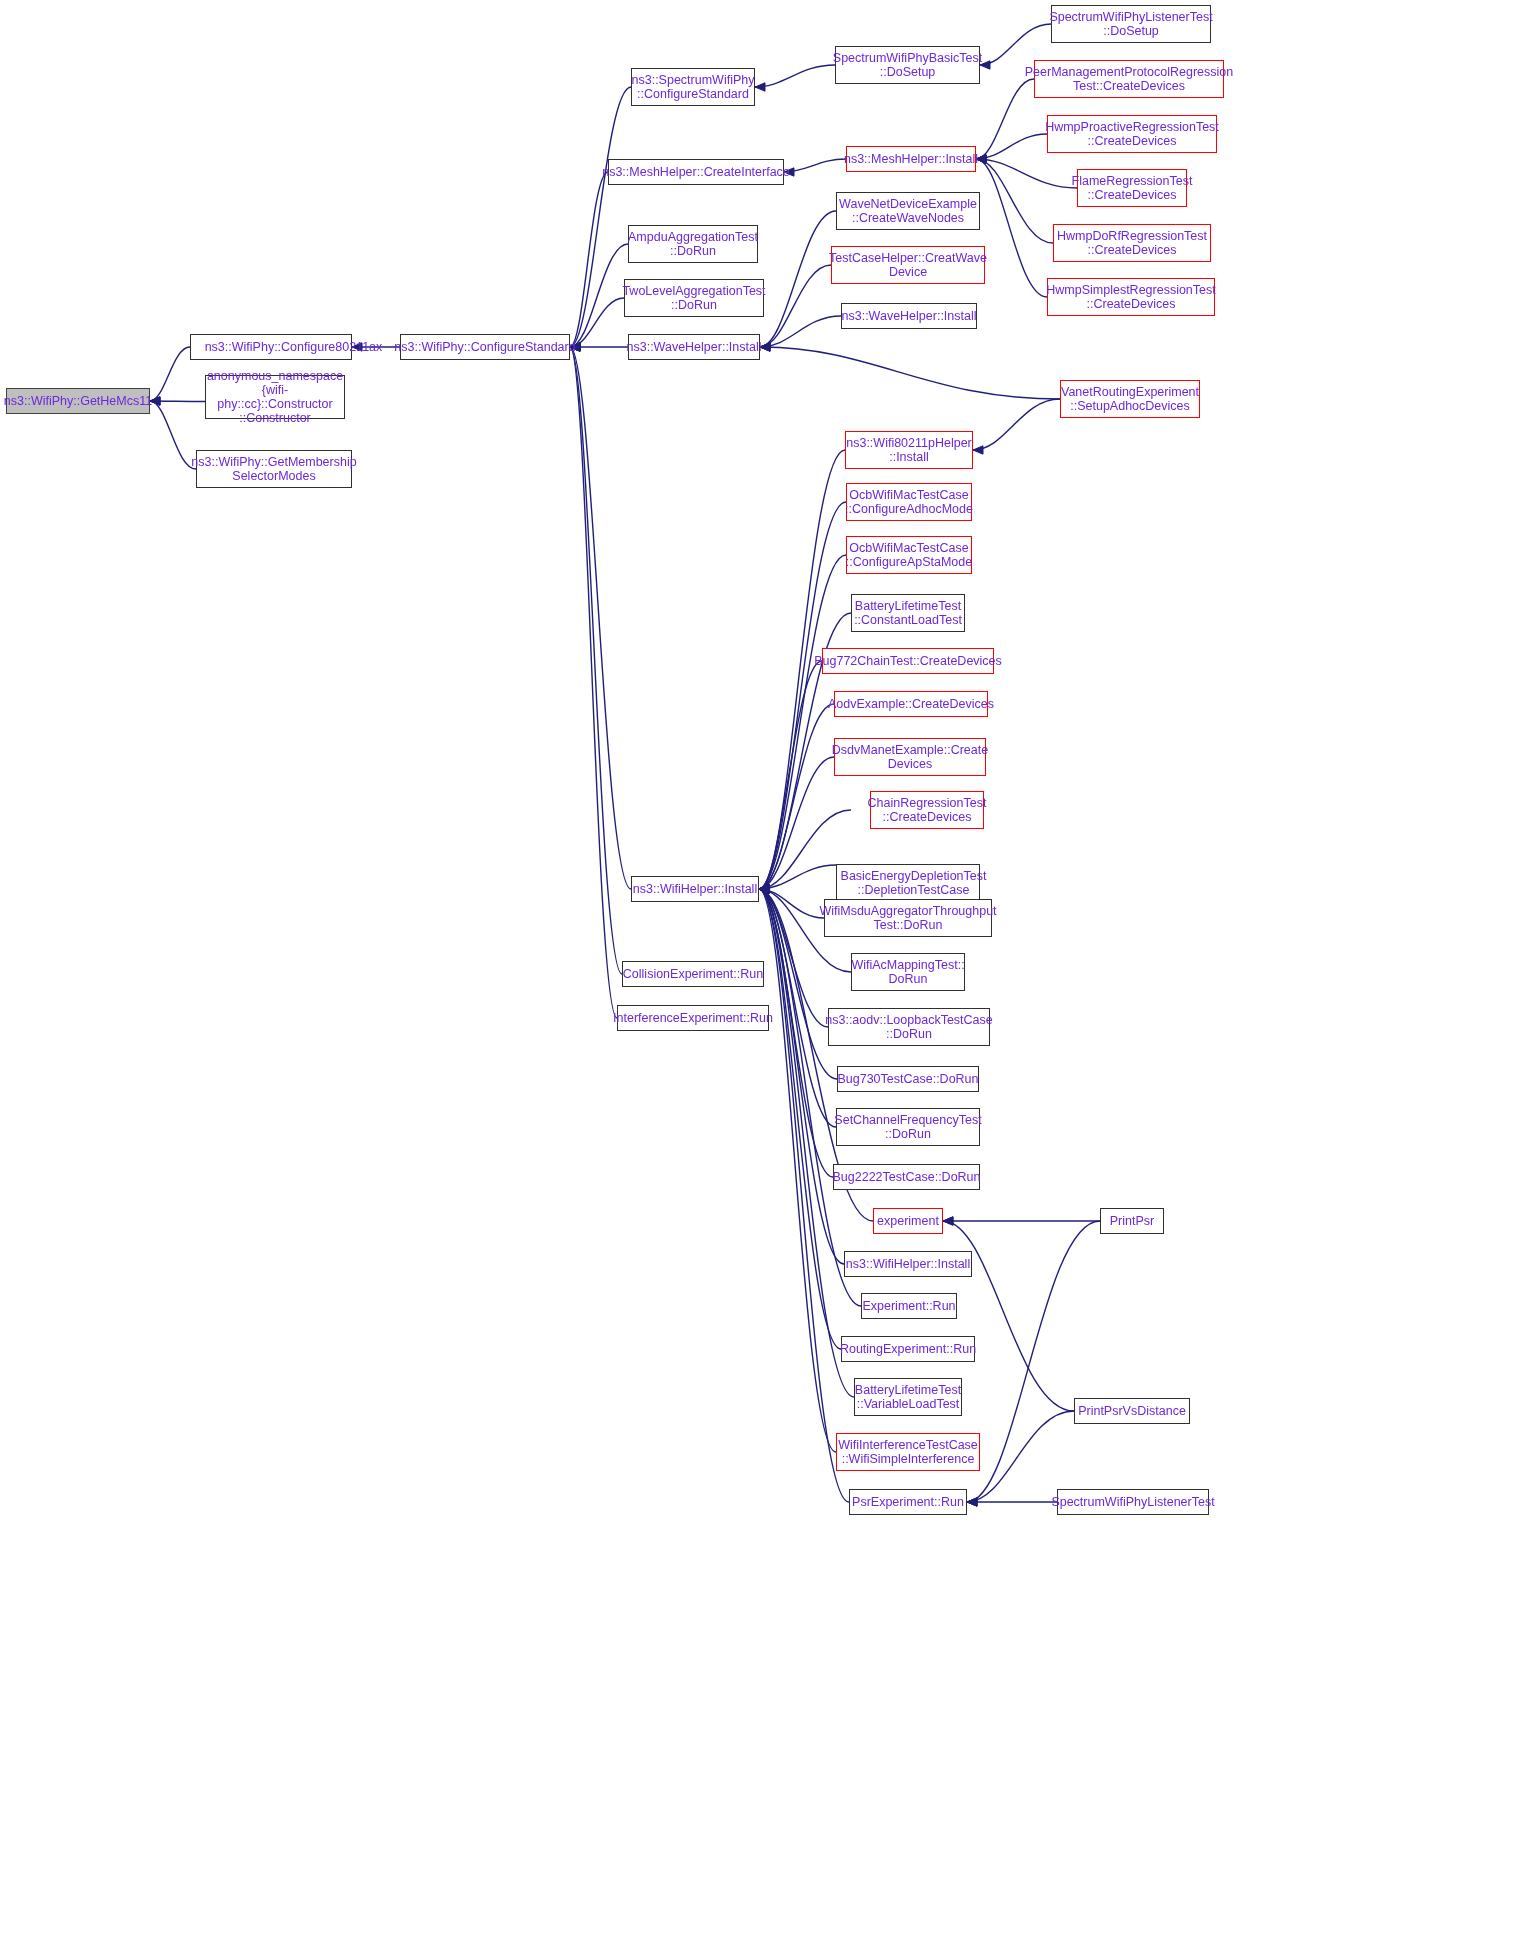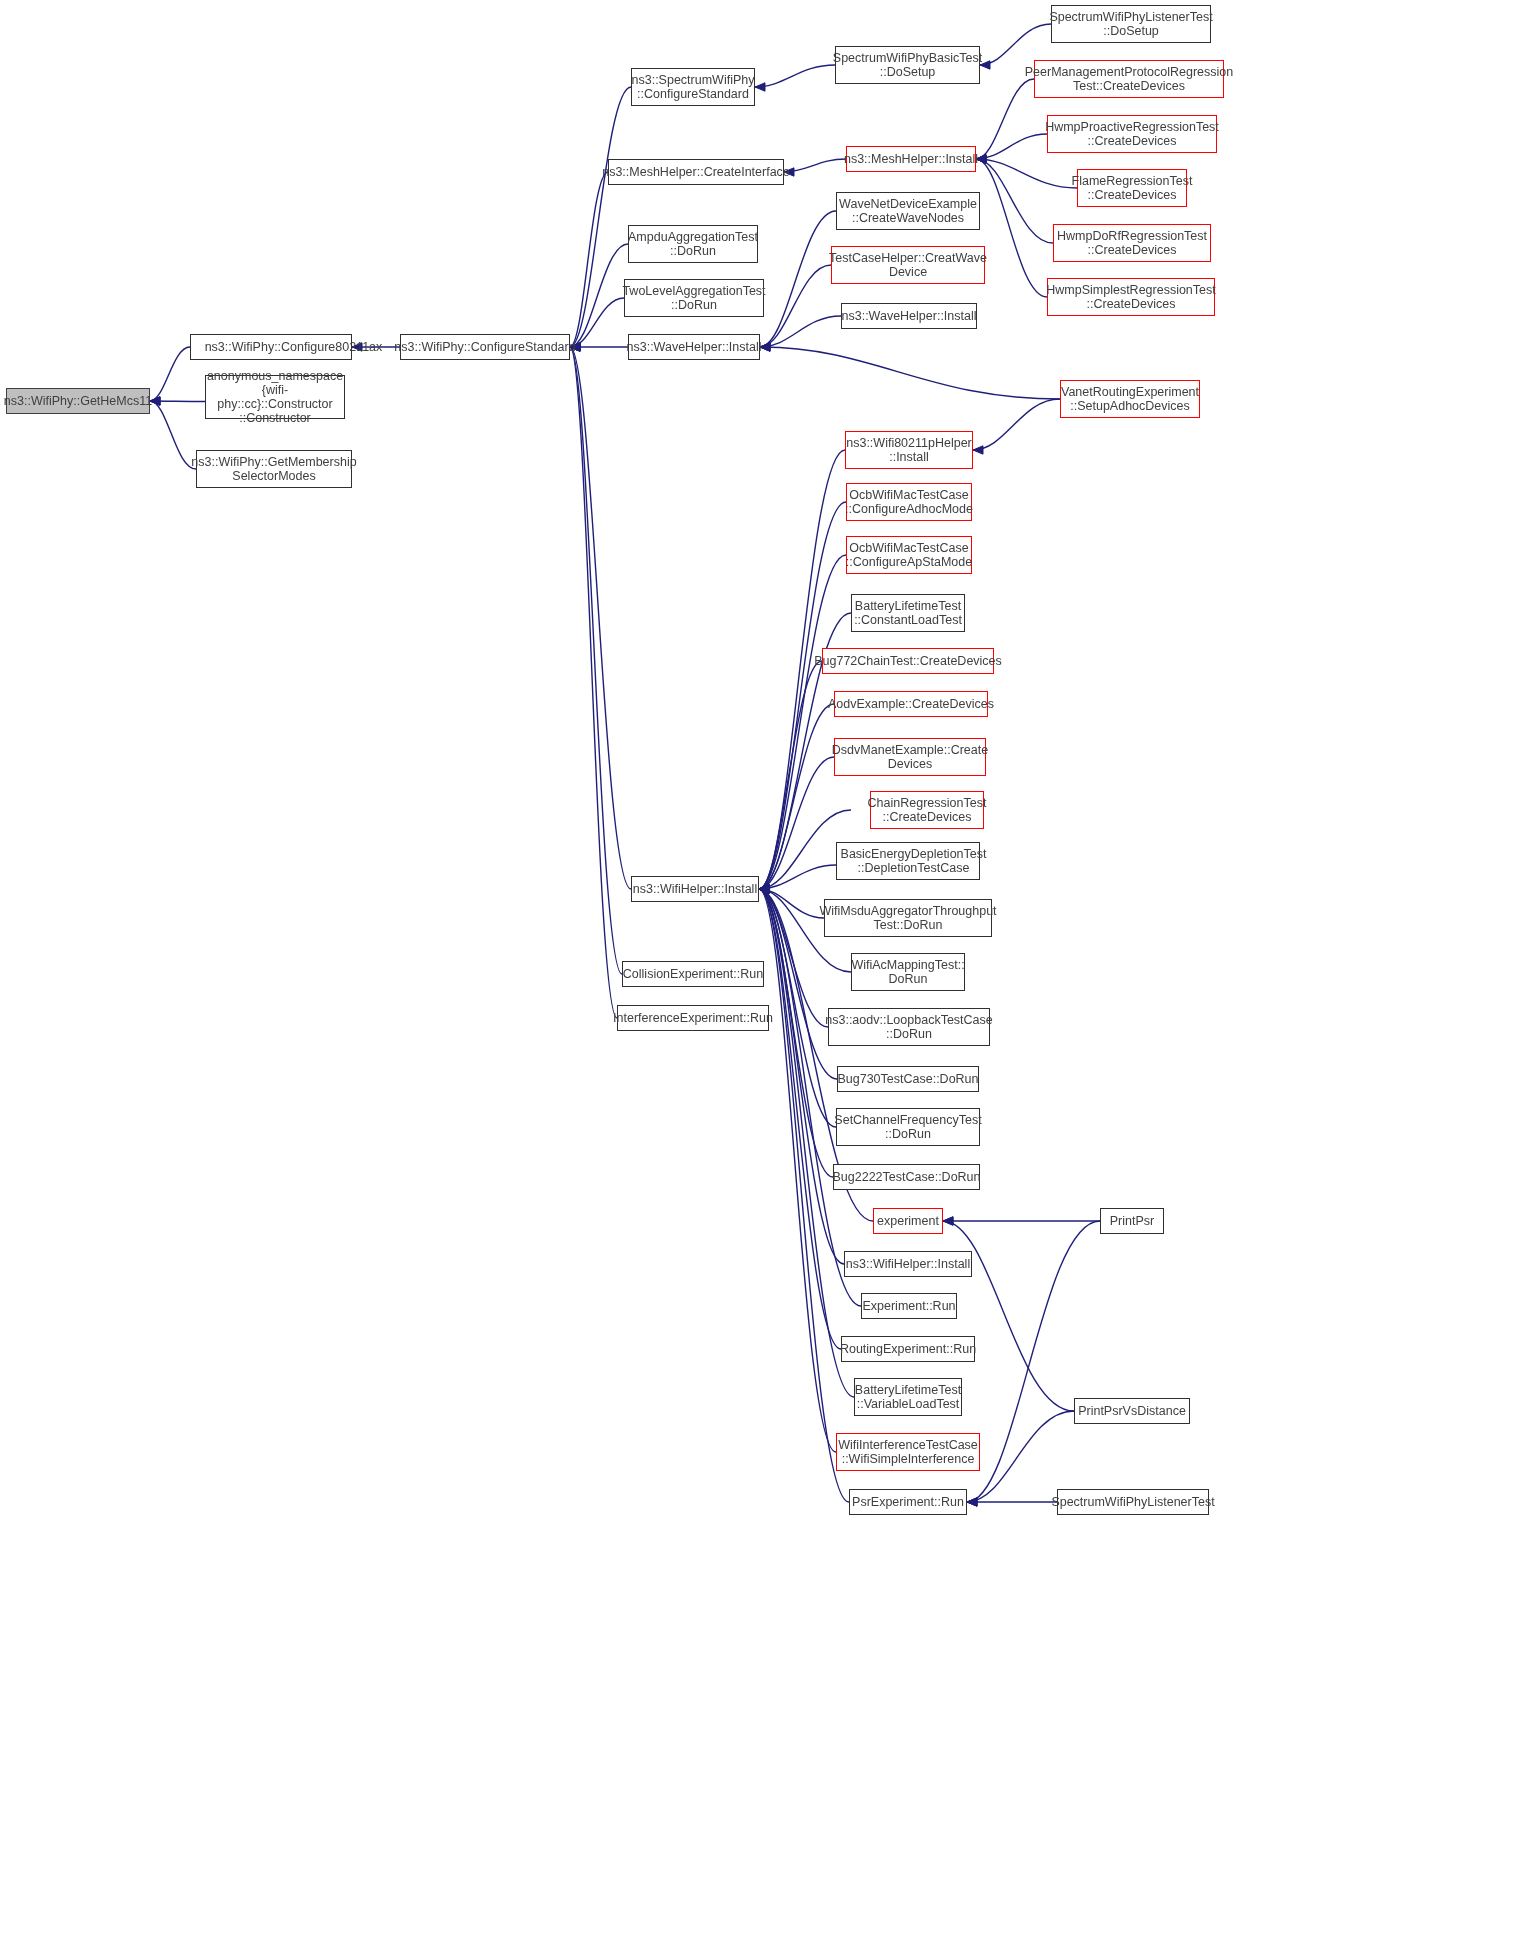--- a/index.html
+++ b/index.html
@@ -1,20 +1,20 @@
 <!DOCTYPE html>
 <html><head>
 <meta charset="utf-8">
 <style>
   html,body{margin:0;padding:0;background:#ffffff;}
   body{font-family:"Liberation Sans","DejaVu Sans",sans-serif;}
   #graph{position:relative;width:1539px;height:1958px;background:#ffffff;overflow:hidden;}
   .node{position:absolute;box-sizing:border-box;border:1px solid #303030;background:#ffffff;
         display:flex;align-items:center;justify-content:center;text-align:center;
-        font-size:12.5px;line-height:14px;color:#404040;padding:1px 3px;white-space:pre-line;}
+        font-size:12.5px;line-height:14px;color:#6d28d9;padding:1px 3px;white-space:pre-line;}
   .node.red{border-color:#ff0000;}
   .node.root{background:#bfbfbf;border-color:#404040;}
   svg.edges{position:absolute;left:0;top:0;width:1539px;height:1958px;pointer-events:none;}
   svg.edges path{fill:none;stroke:#1f1f7a;stroke-width:1.4;}
   svg.edges polygon{fill:#1f1f7a;stroke:#1f1f7a;}
 </style>
 </head>
 <body>
 
 <div id="graph">
@@ -170,21 +170,21 @@
       <div class="node red" style="left: 846px; top: 536px; width: 126px; height: 38px;">OcbWifiMacTestCase
 ::ConfigureApStaMode</div>
       <div class="node" style="left: 851px; top: 594px; width: 114px; height: 38px;">BatteryLifetimeTest
 ::ConstantLoadTest</div>
       <div class="node red" style="left: 822px; top: 648px; width: 172px; height: 26px;">Bug772ChainTest::CreateDevices</div>
       <div class="node red" style="left: 834px; top: 691px; width: 154px; height: 26px;">AodvExample::CreateDevices</div>
       <div class="node red" style="left: 834px; top: 738px; width: 152px; height: 38px;">DsdvManetExample::Create
 Devices</div>
       <div class="node red" style="left: 851px; top: 791px; width: 114px; height: 38px; margin-left: 19px;">ChainRegressionTest
 ::CreateDevices</div>
-      <div class="node" style="left: 836px; top: 842px; width: 144px; height: 38px; padding-left: 14px;">BasicEnergyDepletionTest
+      <div class="node" style="left: 836px; top: 864px; width: 144px; height: 38px; padding-left: 14px;">BasicEnergyDepletionTest
 ::DepletionTestCase</div>
       <div class="node" style="left: 824px; top: 899px; width: 168px; height: 38px;">WifiMsduAggregatorThroughput
 Test::DoRun</div>
       <div class="node" style="left: 851px; top: 953px; width: 114px; height: 38px;">WifiAcMappingTest::
 DoRun</div>
       <div class="node" style="left: 828px; top: 1008px; width: 162px; height: 38px;">ns3::aodv::LoopbackTestCase
 ::DoRun</div>
       <div class="node" style="left: 837px; top: 1066px; width: 142px; height: 26px;">Bug730TestCase::DoRun</div>
       <div class="node" style="left: 836px; top: 1108px; width: 144px; height: 38px;">SetChannelFrequencyTest
 ::DoRun</div>

